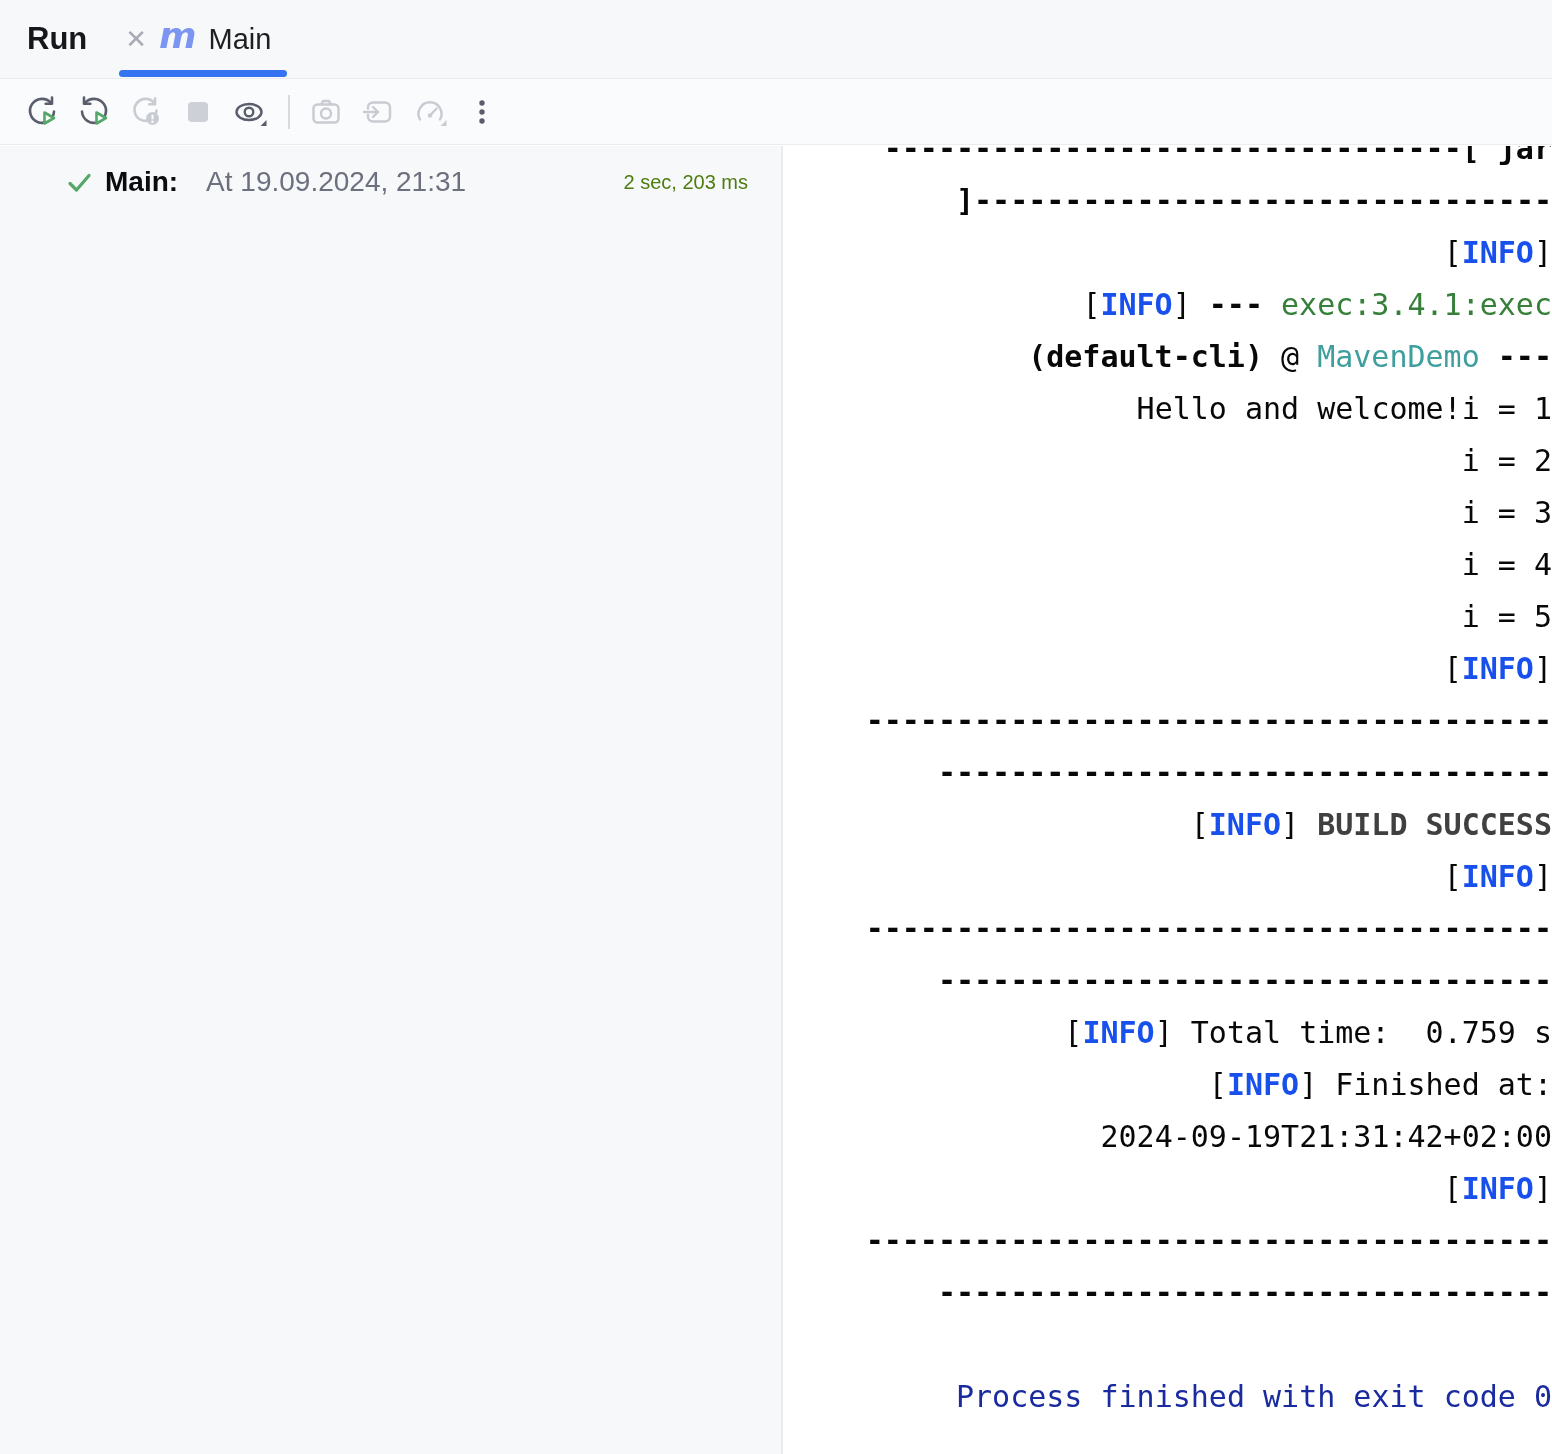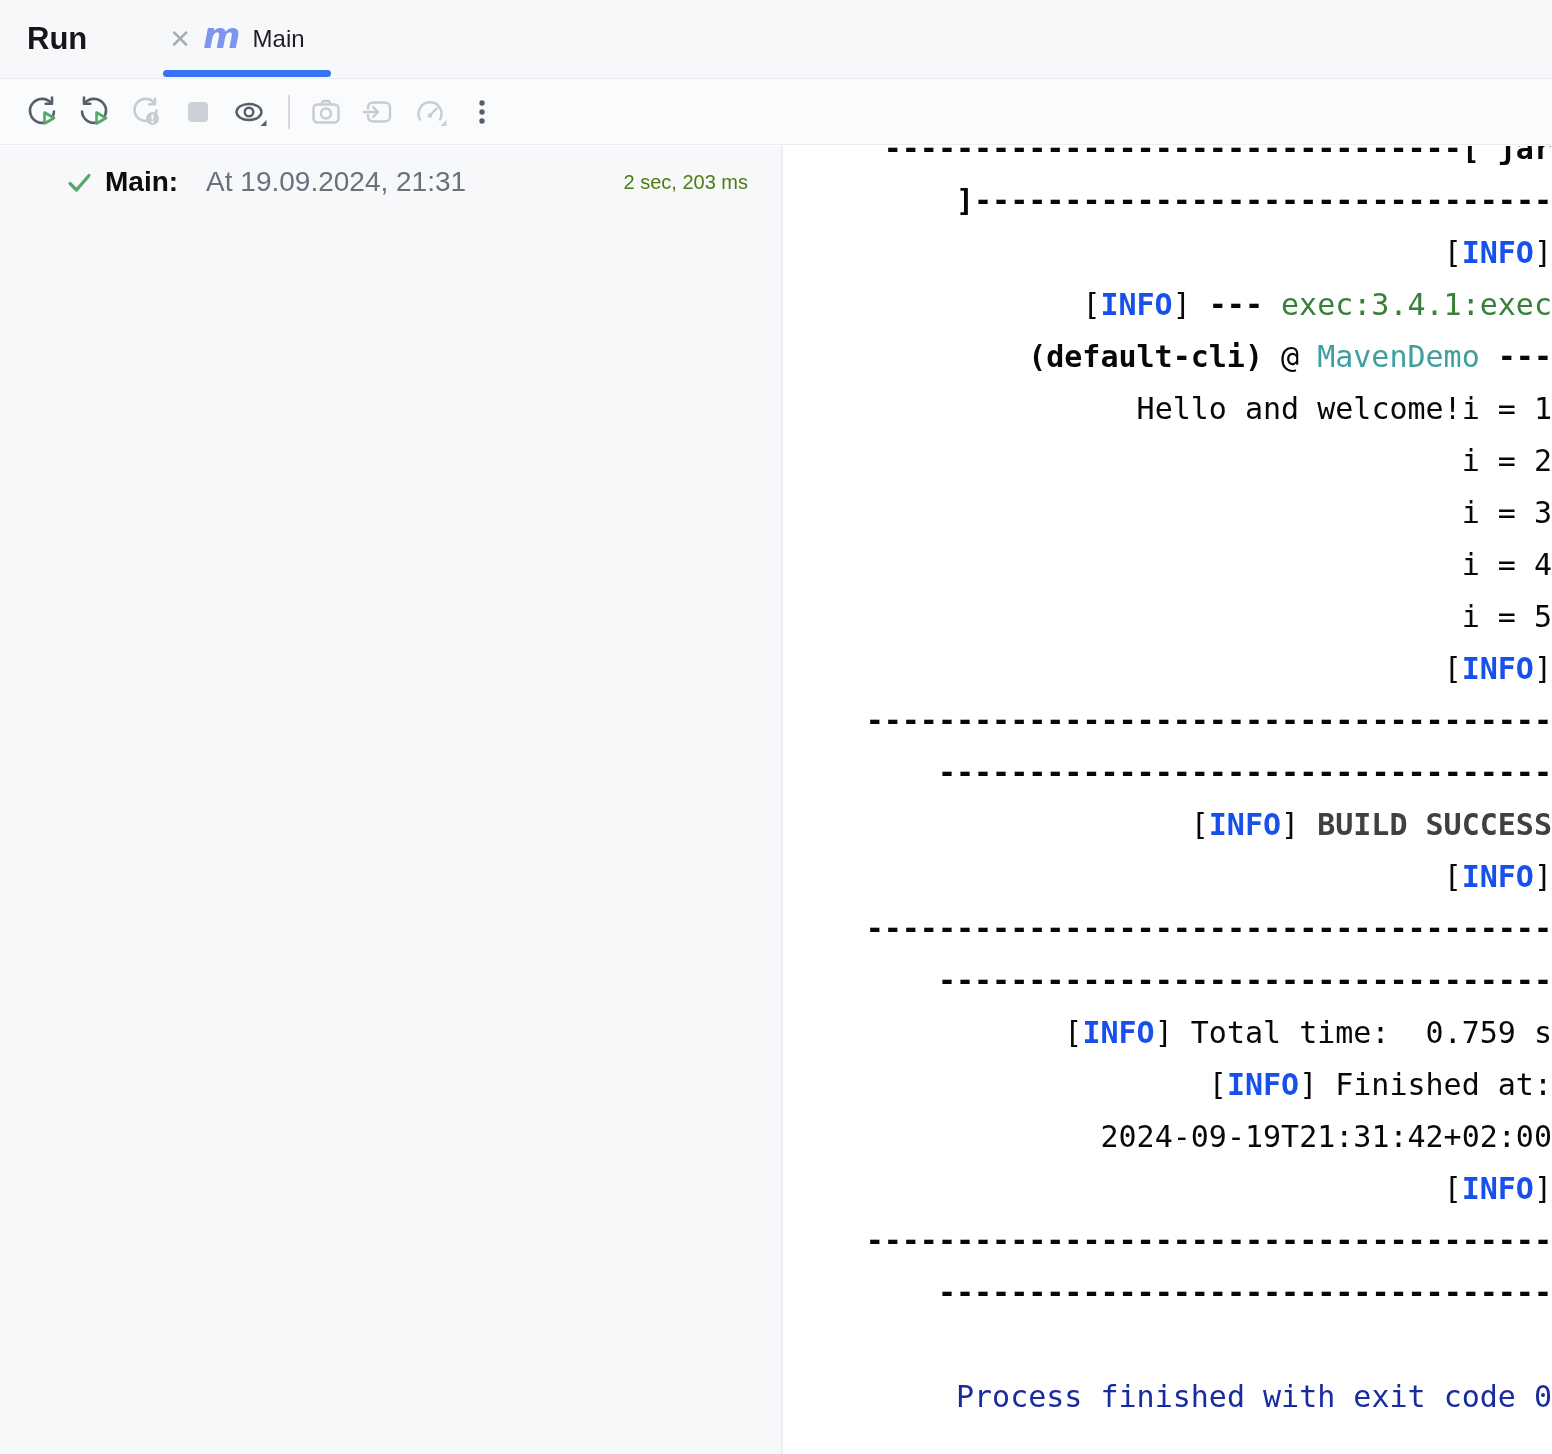--- a/index.html
+++ b/index.html
@@ -1,27 +1,27 @@
 <!DOCTYPE html>
 <html><head>
 <meta charset="utf-8">
 <style>
   html,body{margin:0;padding:0;background:#fff;width:1552px;height:1454px;overflow:hidden;
             font-family:"Liberation Sans", sans-serif;}
   .root{position:relative;width:1552px;height:1454px;}
 
   
   .tabbar{position:absolute;left:0;top:0;width:1552px;height:78px;background:#f7f8fa;
-          border-bottom:1px solid #ebecf0;display:flex;align-items:center;gap:44px;}
+          border-bottom:1px solid #ebecf0;display:flex;align-items:center;}
   .tw-title{font-size:31px;font-weight:700;color:#16171b;margin-left:27px;}
   .tab{position:relative;display:flex;align-items:center;height:78px;margin-left:38px;gap:12px;cursor:default;}
   .tab-close{font-size:26px;color:#a8abb4;line-height:1;}
   .maven-m{font-family:"DejaVu Sans", sans-serif;font-style:italic;font-weight:700;font-size:36px;
            color:#7b95f1;line-height:1;transform:translateY(-3px);}
-  .tab-label{font-size:24px;color:#1e1f22;}
+  .tab-label{font-size:29px;color:#1e1f22;}
   .tab-underline{position:absolute;left:-6px;bottom:1px;width:168px;height:7px;border-radius:4px;}
 
   
   .toolbar{position:absolute;left:0;top:79px;width:1552px;height:66px;background:#fafbfc;
            border-bottom:1px solid #ebecf0;display:flex;align-items:center;padding-left:24px;box-sizing:border-box;}
   .tb-btn{width:36px;height:36px;margin-right:16px;position:relative;display:flex;align-items:center;justify-content:center;}
   .tb-sep{width:2px;height:34px;background:#d8dadf;margin:0 18px 0 4px;}
 
   
   .sidebar{position:absolute;left:0;top:146px;width:781px;height:1308px;background:#f7f8fa;box-sizing:border-box;}

